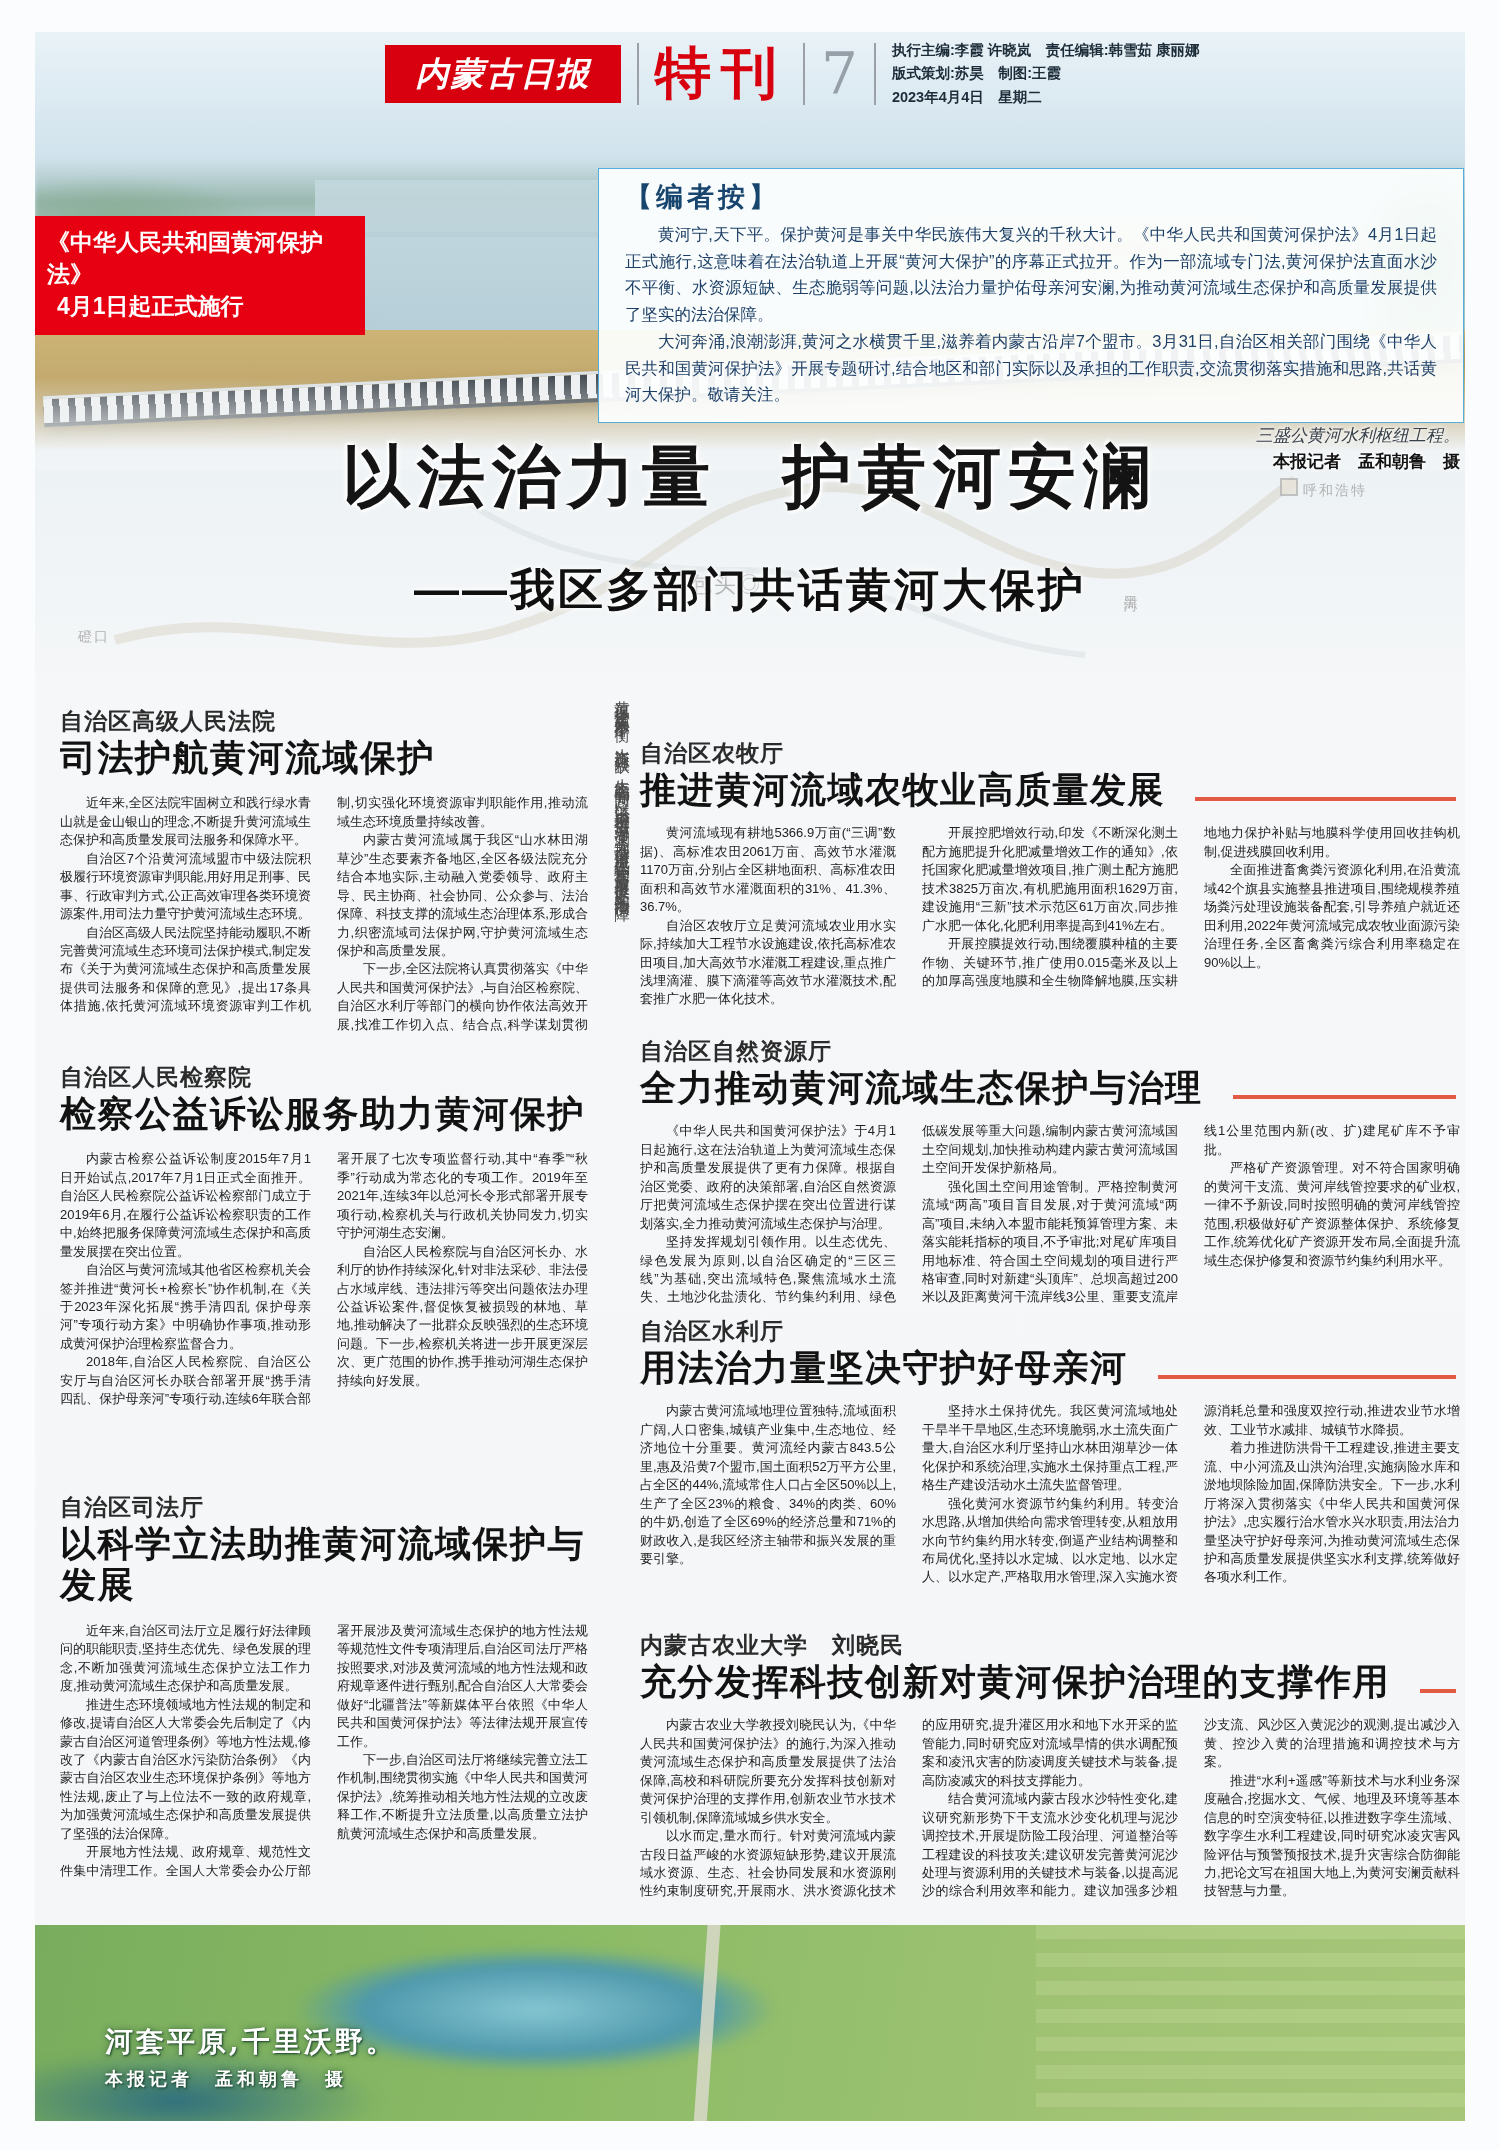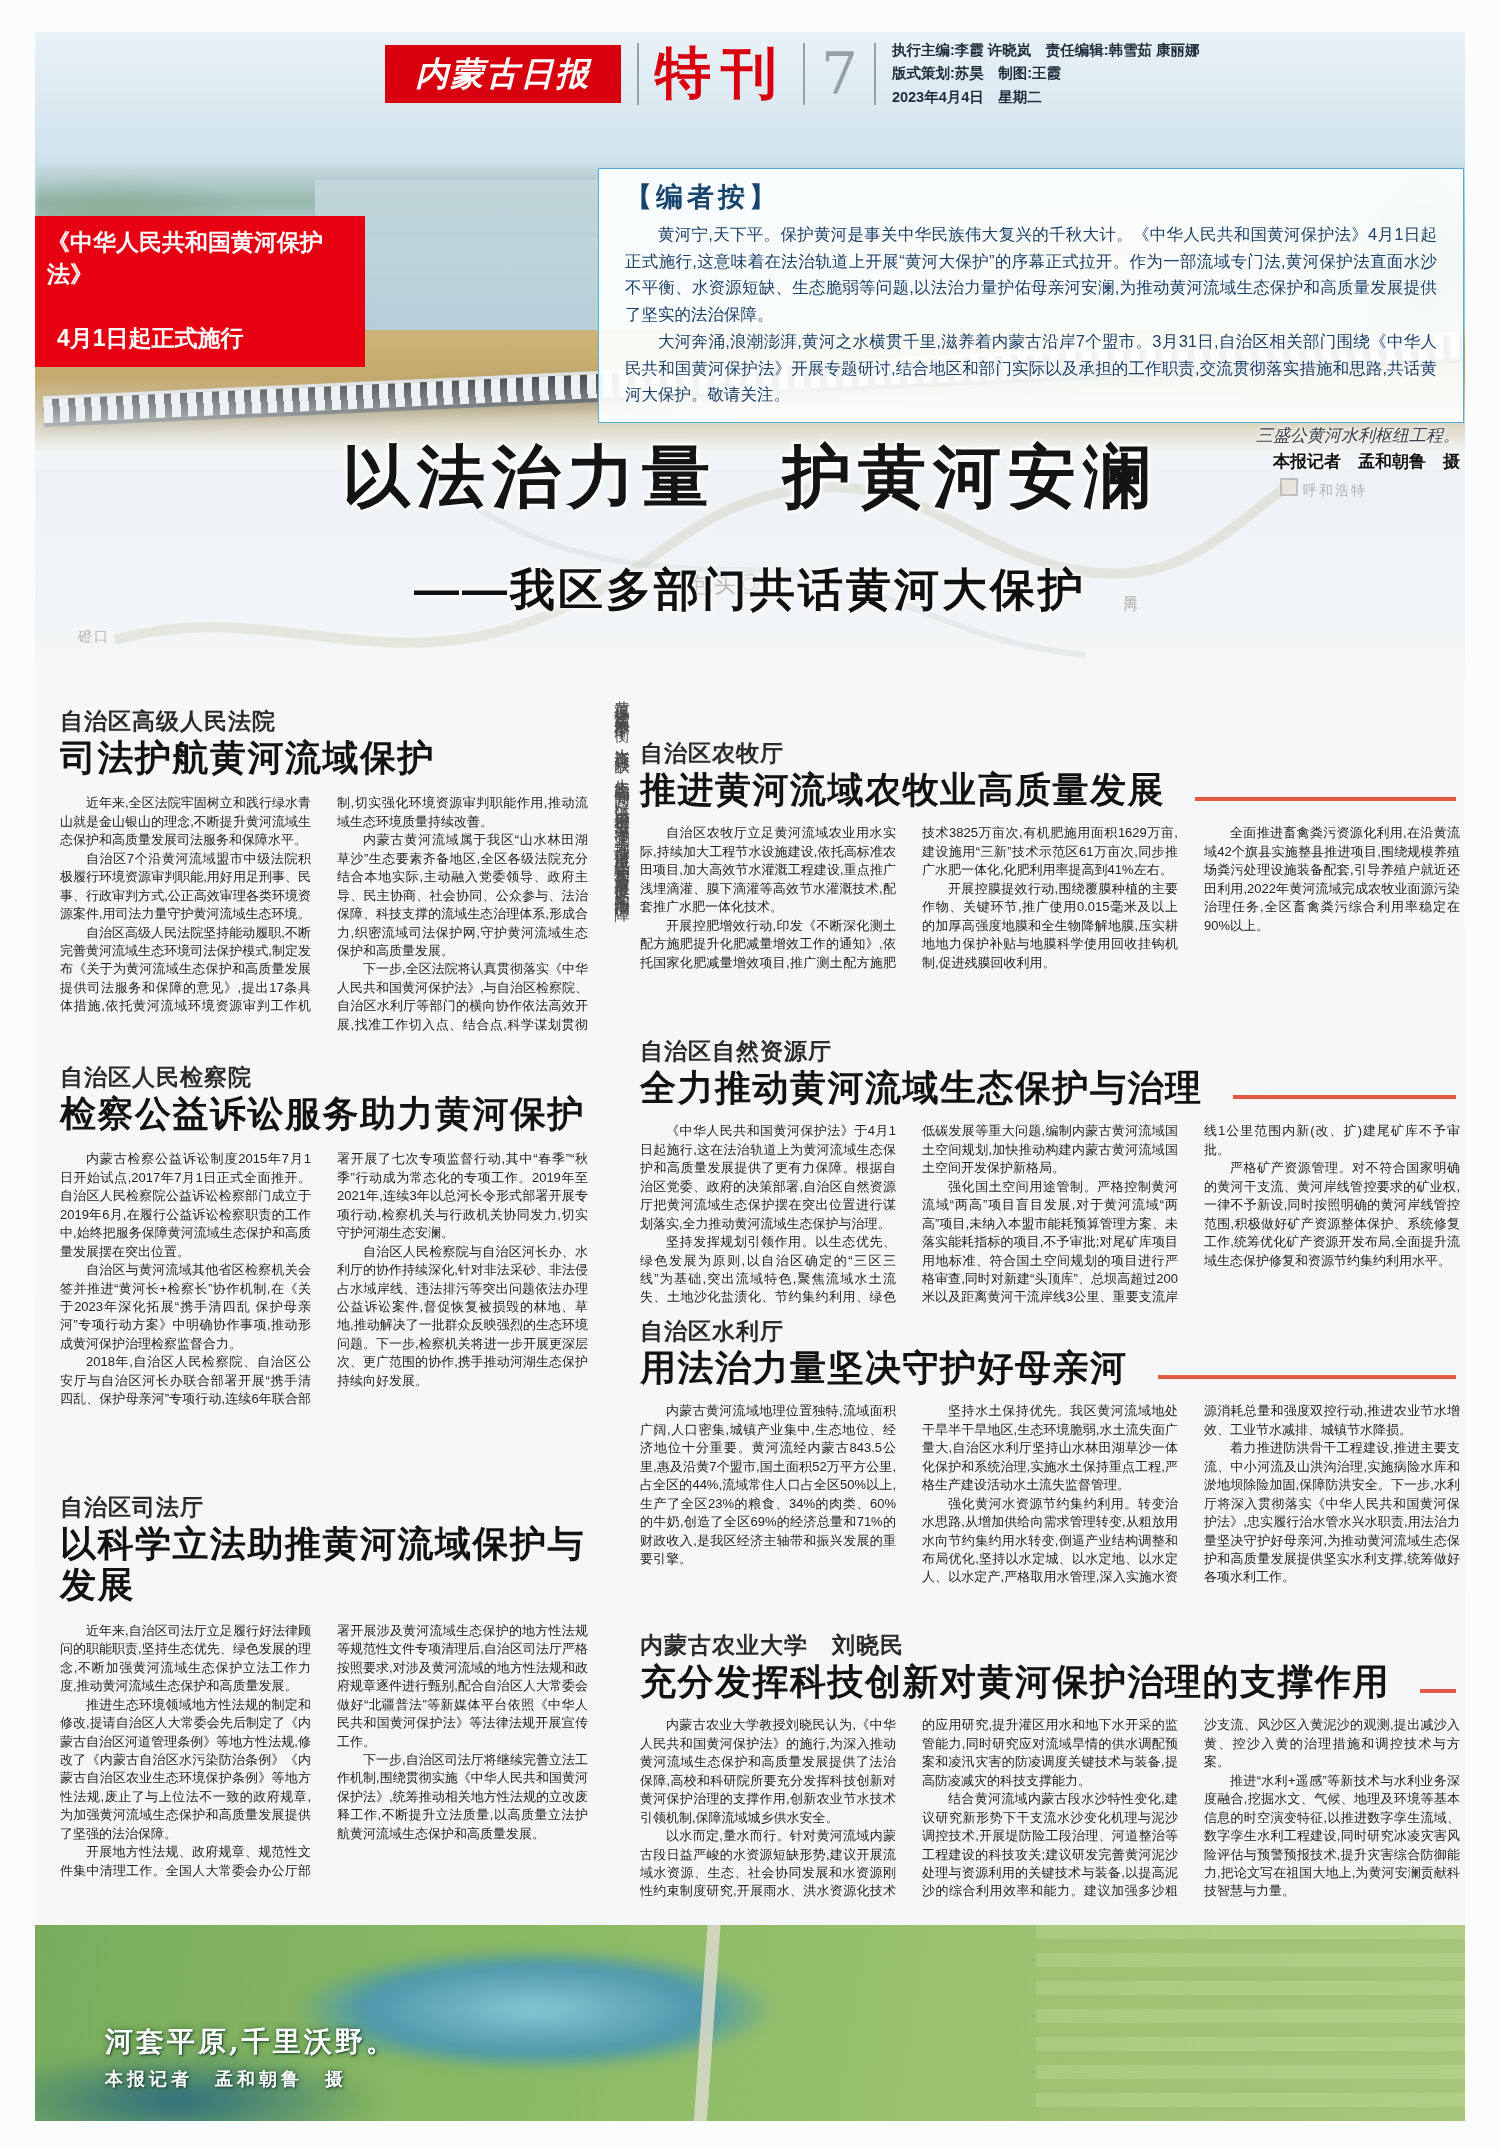--- a/index.html
+++ b/index.html
@@ -39,21 +39,21 @@
   .masthead{position:absolute;left:385px;top:36px;display:flex;align-items:center;z-index:6;}
   .logo-box{width:236px;height:58px;background:#d8000f;color:#fff;display:flex;align-items:center;justify-content:center;
             font-family:"DejaVu Serif",serif;font-style:italic;font-weight:bold;font-size:33px;letter-spacing:2px;}
   .m-sep{width:2px;height:62px;background:#9aa0a6;margin:0 16px;}
   .m-tekan{color:#d8000f;font-size:56px;font-weight:800;letter-spacing:10px;font-family:"DejaVu Serif",serif;}
   .m-page{color:#97a0a9;font-size:58px;font-family:"DejaVu Serif",serif;}
   .m-credits{font-size:14.5px;font-weight:700;color:#1d2c39;line-height:1.6;white-space:pre-line;}
   
   .badge{position:absolute;left:35px;top:216px;width:306px;background:#e60012;color:#fff;z-index:6;
          padding:10px 12px 12px;font-weight:800;font-size:23px;line-height:1.4;}
-  .badge .l2{padding-left:10px;margin-top:32px;}
+  .badge .l2{padding-left:10px;}
   
   .note{position:absolute;left:598px;top:168px;width:866px;z-index:6;box-sizing:border-box;
         background:rgba(253,255,255,.93);border:1.5px solid #54aeda;padding:8px 26px 14px;}
   .note-title{font-size:27px;font-weight:800;color:#17456e;letter-spacing:4px;margin:2px 0 6px;}
   .note p{margin:0;text-indent:2em;font-size:16.5px;line-height:1.62;color:#1d3f66;text-align:justify;}
   
   .cap-top{position:absolute;left:1120px;top:424px;width:340px;text-align:right;z-index:7;
            text-shadow:0 0 4px #fff,0 0 6px #fff;}
   .cap-top .c1{font-family:"DejaVu Serif",serif;font-style:italic;font-size:17px;color:#37404a;}
   .cap-top .c2{font-weight:800;font-size:17px;color:#121212;margin-top:3px;}
@@ -195,20 +195,21 @@
       </div>
   </div>
 
   <div class="article" style="left:640px;top:738px;width:820px;">
     <div class="kicker">自治区农牧厅</div>
     <div class="title-row">
       <div class="a-title">推进黄河流域农牧业高质量发展</div>
       <div class="rule"></div>
     </div>
     <div class="a-body cols3" style="height:196px;margin-top:14px;">
+        <p>黄河流域现有耕地5366.9万亩(“三调”数据)、高标准农田2061万亩、高效节水灌溉1170万亩,分别占全区耕地面积、高标准农田面积和高效节水灌溉面积的31%、41.3%、36.7%。</p>
         <p>自治区农牧厅立足黄河流域农业用水实际,持续加大工程节水设施建设,依托高标准农田项目,加大高效节水灌溉工程建设,重点推广浅埋滴灌、膜下滴灌等高效节水灌溉技术,配套推广水肥一体化技术。</p>
         <p>开展控肥增效行动,印发《不断深化测土配方施肥提升化肥减量增效工作的通知》,依托国家化肥减量增效项目,推广测土配方施肥技术3825万亩次,有机肥施用面积1629万亩,建设施用“三新”技术示范区61万亩次,同步推广水肥一体化,化肥利用率提高到41%左右。</p>
         <p>开展控膜提效行动,围绕覆膜种植的主要作物、关键环节,推广使用0.015毫米及以上的加厚高强度地膜和全生物降解地膜,压实耕地地力保护补贴与地膜科学使用回收挂钩机制,促进残膜回收利用。</p>
         <p>全面推进畜禽粪污资源化利用,在沿黄流域42个旗县实施整县推进项目,围绕规模养殖场粪污处理设施装备配套,引导养殖户就近还田利用,2022年黄河流域完成农牧业面源污染治理任务,全区畜禽粪污综合利用率稳定在90%以上。</p>
       </div>
   </div>
 
   <div class="article" style="left:640px;top:1036px;width:820px;">
     <div class="kicker">自治区自然资源厅</div>
     <div class="title-row">

